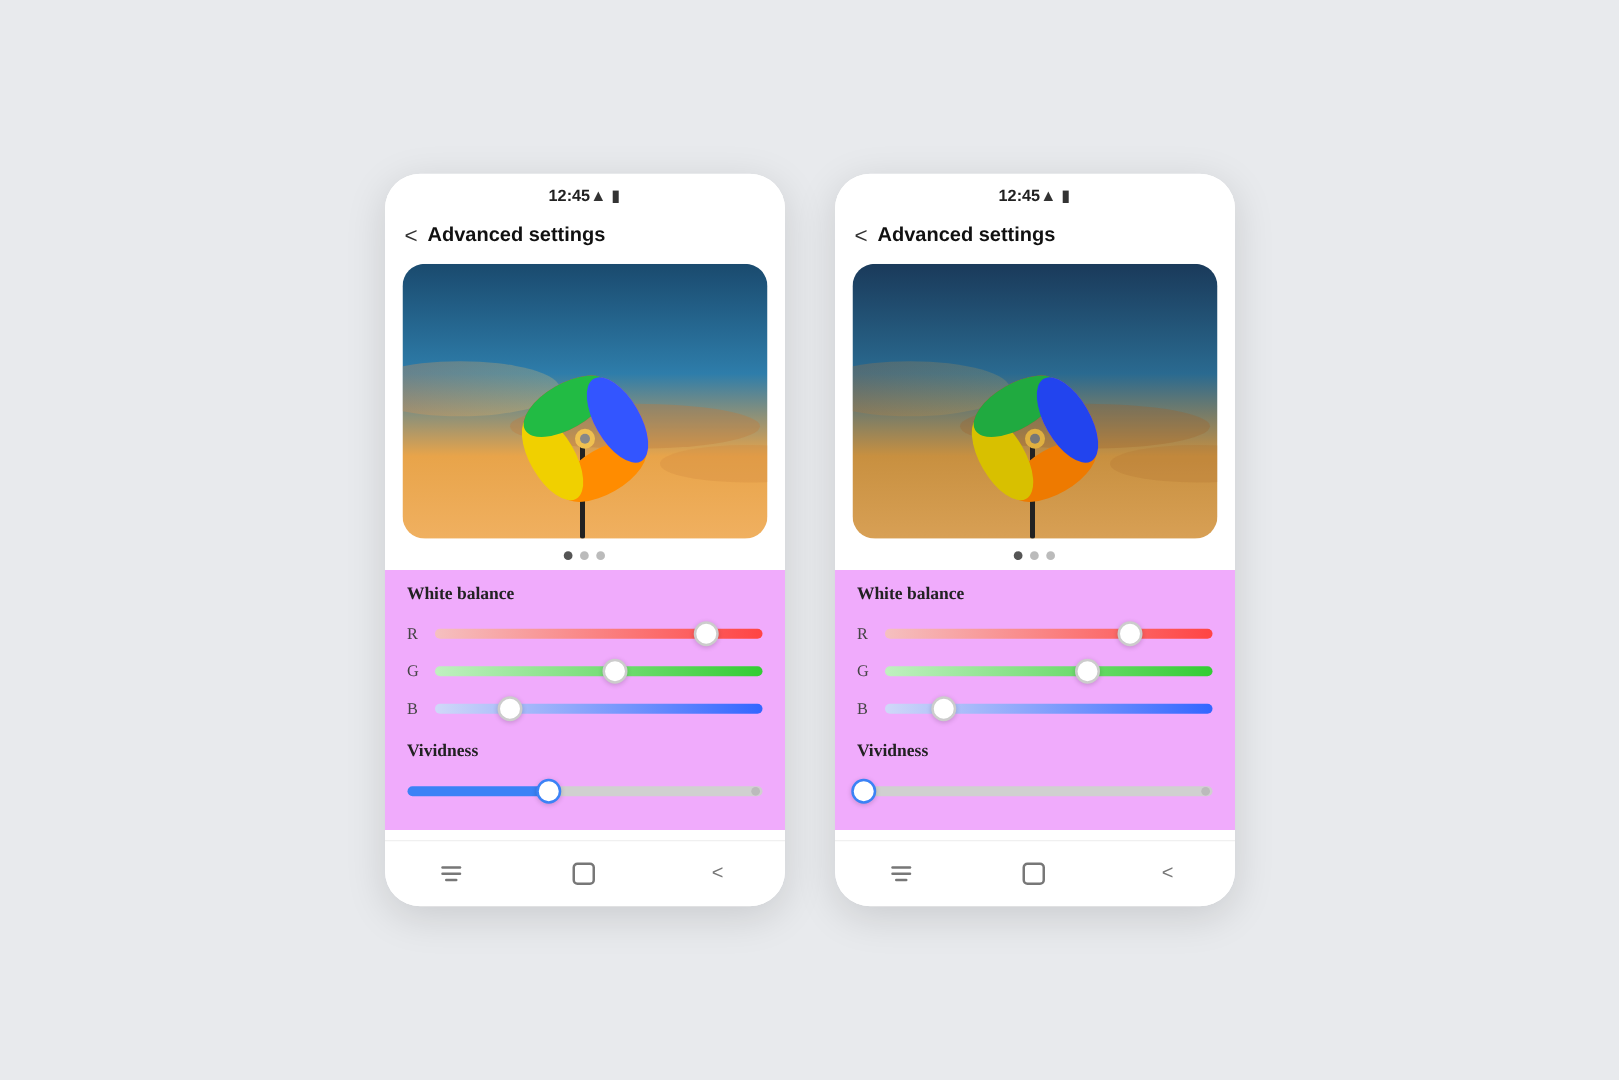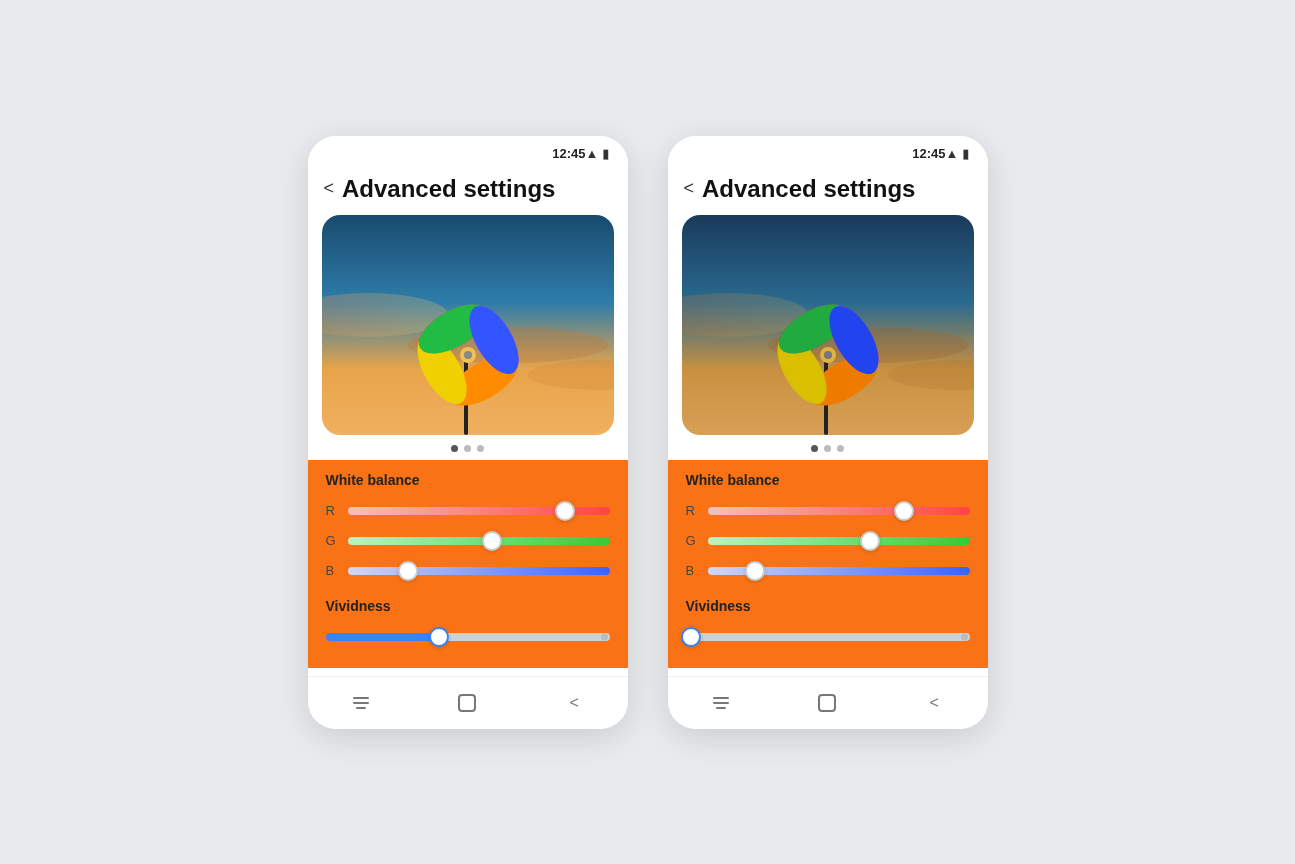--- a/index.html
+++ b/index.html
@@ -20,21 +20,21 @@
       background: #ffffff;
       border-radius: 28px;
       box-shadow: 0 8px 32px rgba(0,0,0,0.13);
       overflow: hidden;
       padding-bottom: 0;
     }
 
     
     .status-bar {
       display: flex;
-      justify-content: flex-end;
+      justify-content: center;
       align-items: center;
       padding: 10px 18px 6px 18px;
       background: #fff;
     }
     .status-time {
       font-size: 13px;
       font-weight: 600;
       color: #222;
     }
     .status-icons {
@@ -54,21 +54,21 @@
       padding: 8px 16px 12px 16px;
       background: #fff;
       gap: 8px;
     }
     .back-arrow {
       font-size: 18px;
       color: #333;
       cursor: pointer;
     }
     .header-title {
-      font-size: 24px;
+      font-size: 16px;
       font-weight: 700;
       color: #111;
     }
 
     
     .image-area {
       margin: 0 14px 0 14px;
       border-radius: 18px;
       overflow: hidden;
       height: 220px;
@@ -95,21 +95,22 @@
       border-radius: 50%;
       background: #bbb;
     }
     .dot.active {
       background: #555;
     }
 
     
     .content {
       padding: 8px 18px 0 18px;
-      background: #f97316;
+      background: #f0abfc;
+      font-family: Liberation Serif, serif;
     }
 
     
     .section-label {
       font-size: 14px;
       font-weight: 600;
       color: #222;
       margin-bottom: 12px;
       margin-top: 4px;
     }

